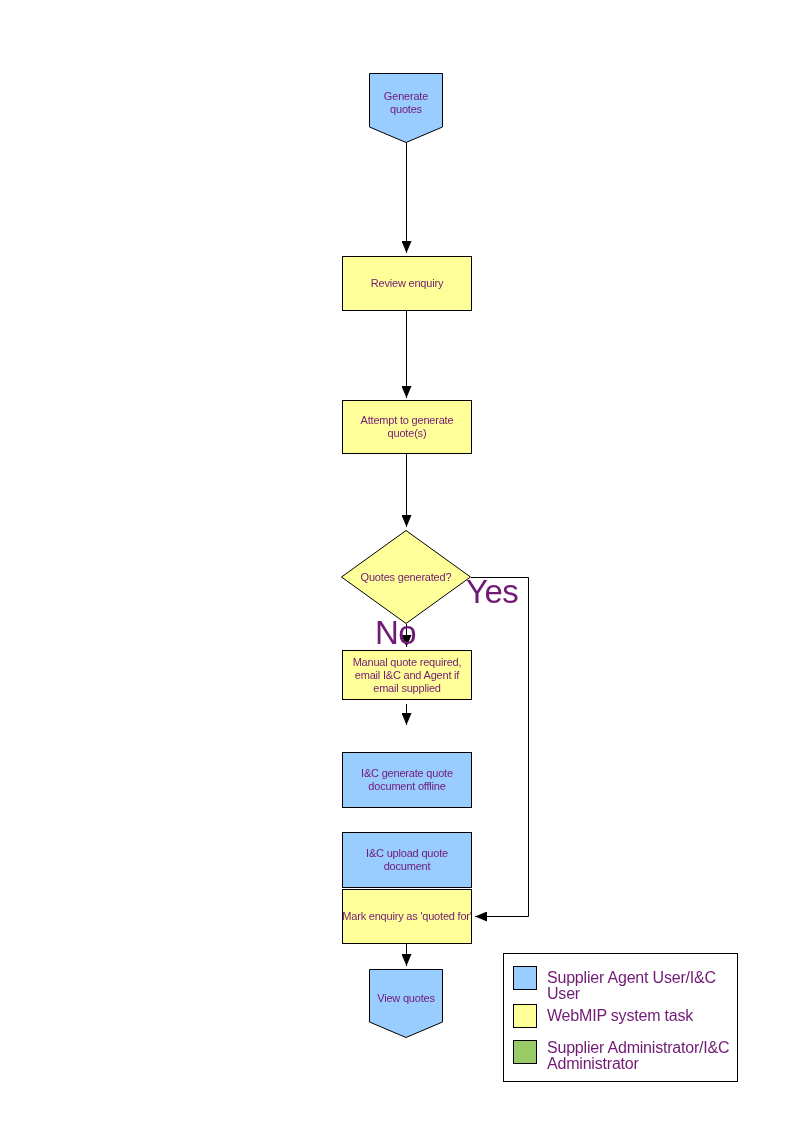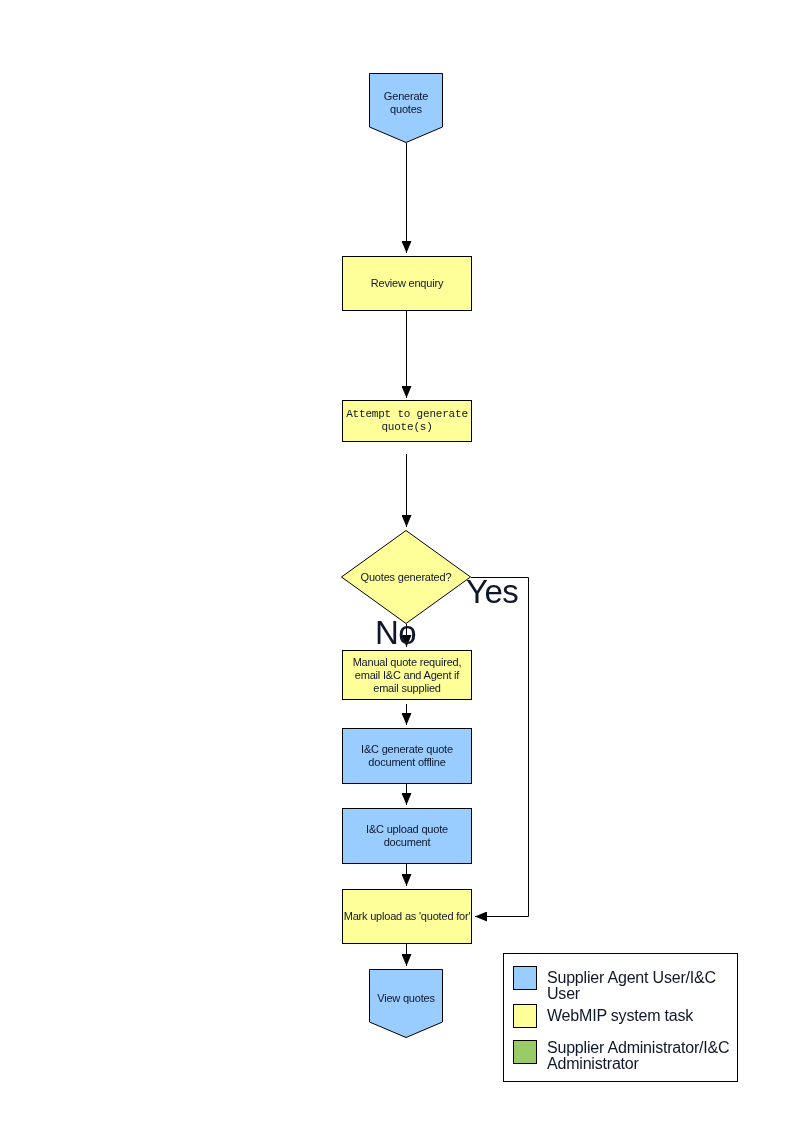--- a/index.html
+++ b/index.html
@@ -6,21 +6,21 @@
     margin: 0;
     padding: 0;
     background: #ffffff;
   }
   #canvas {
     position: relative;
     width: 794px;
     height: 1123px;
     background: #ffffff;
     font-family: "Liberation Sans", sans-serif;
-    color: #0f172a;
+    color: #701a75;
     overflow: hidden;
   }
   
   #connectors {
     position: absolute;
     left: 0; top: 0;
     width: 794px; height: 1123px;
     pointer-events: none;
   }
   
@@ -32,21 +32,21 @@
     justify-content: center;
     text-align: center;
     font-size: 11px;
     line-height: 13px;
     letter-spacing: -0.2px;
   }
   .rect-node {
     border: 1px solid #000000;
     padding: 2px 3px;
   }
-  .fill-blue   { background: #99CCFF; }
+  .fill-blue   { background: #99CCFF; margin-top: 24px; }
   .fill-yellow { background: #FFFF99; }
   .shape-node { padding: 0; border: none; background: transparent; }
   .shape-node svg {
     position: absolute;
     left: 0; top: 0;
     width: 100%; height: 100%;
   }
   .shape-node .node-label {
     position: relative;
     z-index: 1;
@@ -124,21 +124,21 @@
     <svg viewBox="0 0 74 70" preserveAspectRatio="none">
       <polygon points="0.5,0.5 73.5,0.5 73.5,54 37,69.5 0.5,54" fill="#99CCFF" stroke="#000000" stroke-width="1"></polygon>
     </svg>
     <span class="node-label">Generate quotes</span>
   </div>
 
   <div class="node rect-node fill-yellow" style="left:342px; top:256px; width:130px; height:55px;">
     <span class="node-label">Review enquiry</span>
   </div>
 
-  <div class="node rect-node fill-yellow" style="left:342px; top:400px; width:130px; height:42px;font-family:Liberation Mono, monospace;">
+  <div class="node rect-node fill-yellow" style="left:342px; top:400px; width:130px; height:54px;">
     <span class="node-label">Attempt to generate quote(s)</span>
   </div>
 
   <div class="node shape-node diamond" style="left:341px; top:530px; width:130px; height:94px;">
     <svg viewBox="0 0 130 94" preserveAspectRatio="none">
       <polygon points="65,0.5 129.5,47 65,93.5 0.5,47" fill="#FFFF99" stroke="#000000" stroke-width="1"></polygon>
     </svg>
     <span class="node-label">Quotes generated?</span>
   </div>
 
@@ -151,21 +151,21 @@
 
   <div class="node rect-node fill-blue" style="left:342px; top:728px; width:130px; height:56px;">
     <span class="node-label">I&amp;C generate quote document offline</span>
   </div>
 
   <div class="node rect-node fill-blue" style="left:342px; top:808px; width:130px; height:56px;">
     <span class="node-label">I&amp;C upload quote document</span>
   </div>
 
   <div class="node rect-node fill-yellow" style="left:342px; top:889px; width:130px; height:55px; padding:2px 0;">
-    <span class="node-label" style="white-space:nowrap;">Mark upload as 'quoted for'</span>
+    <span class="node-label" style="white-space:nowrap;">Mark enquiry as 'quoted for'</span>
   </div>
 
   <div class="node shape-node pentagon" style="left:369px; top:969px; width:74px; height:69px;">
     <svg viewBox="0 0 74 69" preserveAspectRatio="none">
       <polygon points="0.5,0.5 73.5,0.5 73.5,53 37,68.5 0.5,53" fill="#99CCFF" stroke="#000000" stroke-width="1"></polygon>
     </svg>
     <span class="node-label">View quotes</span>
   </div>
 
   <div id="legend">

